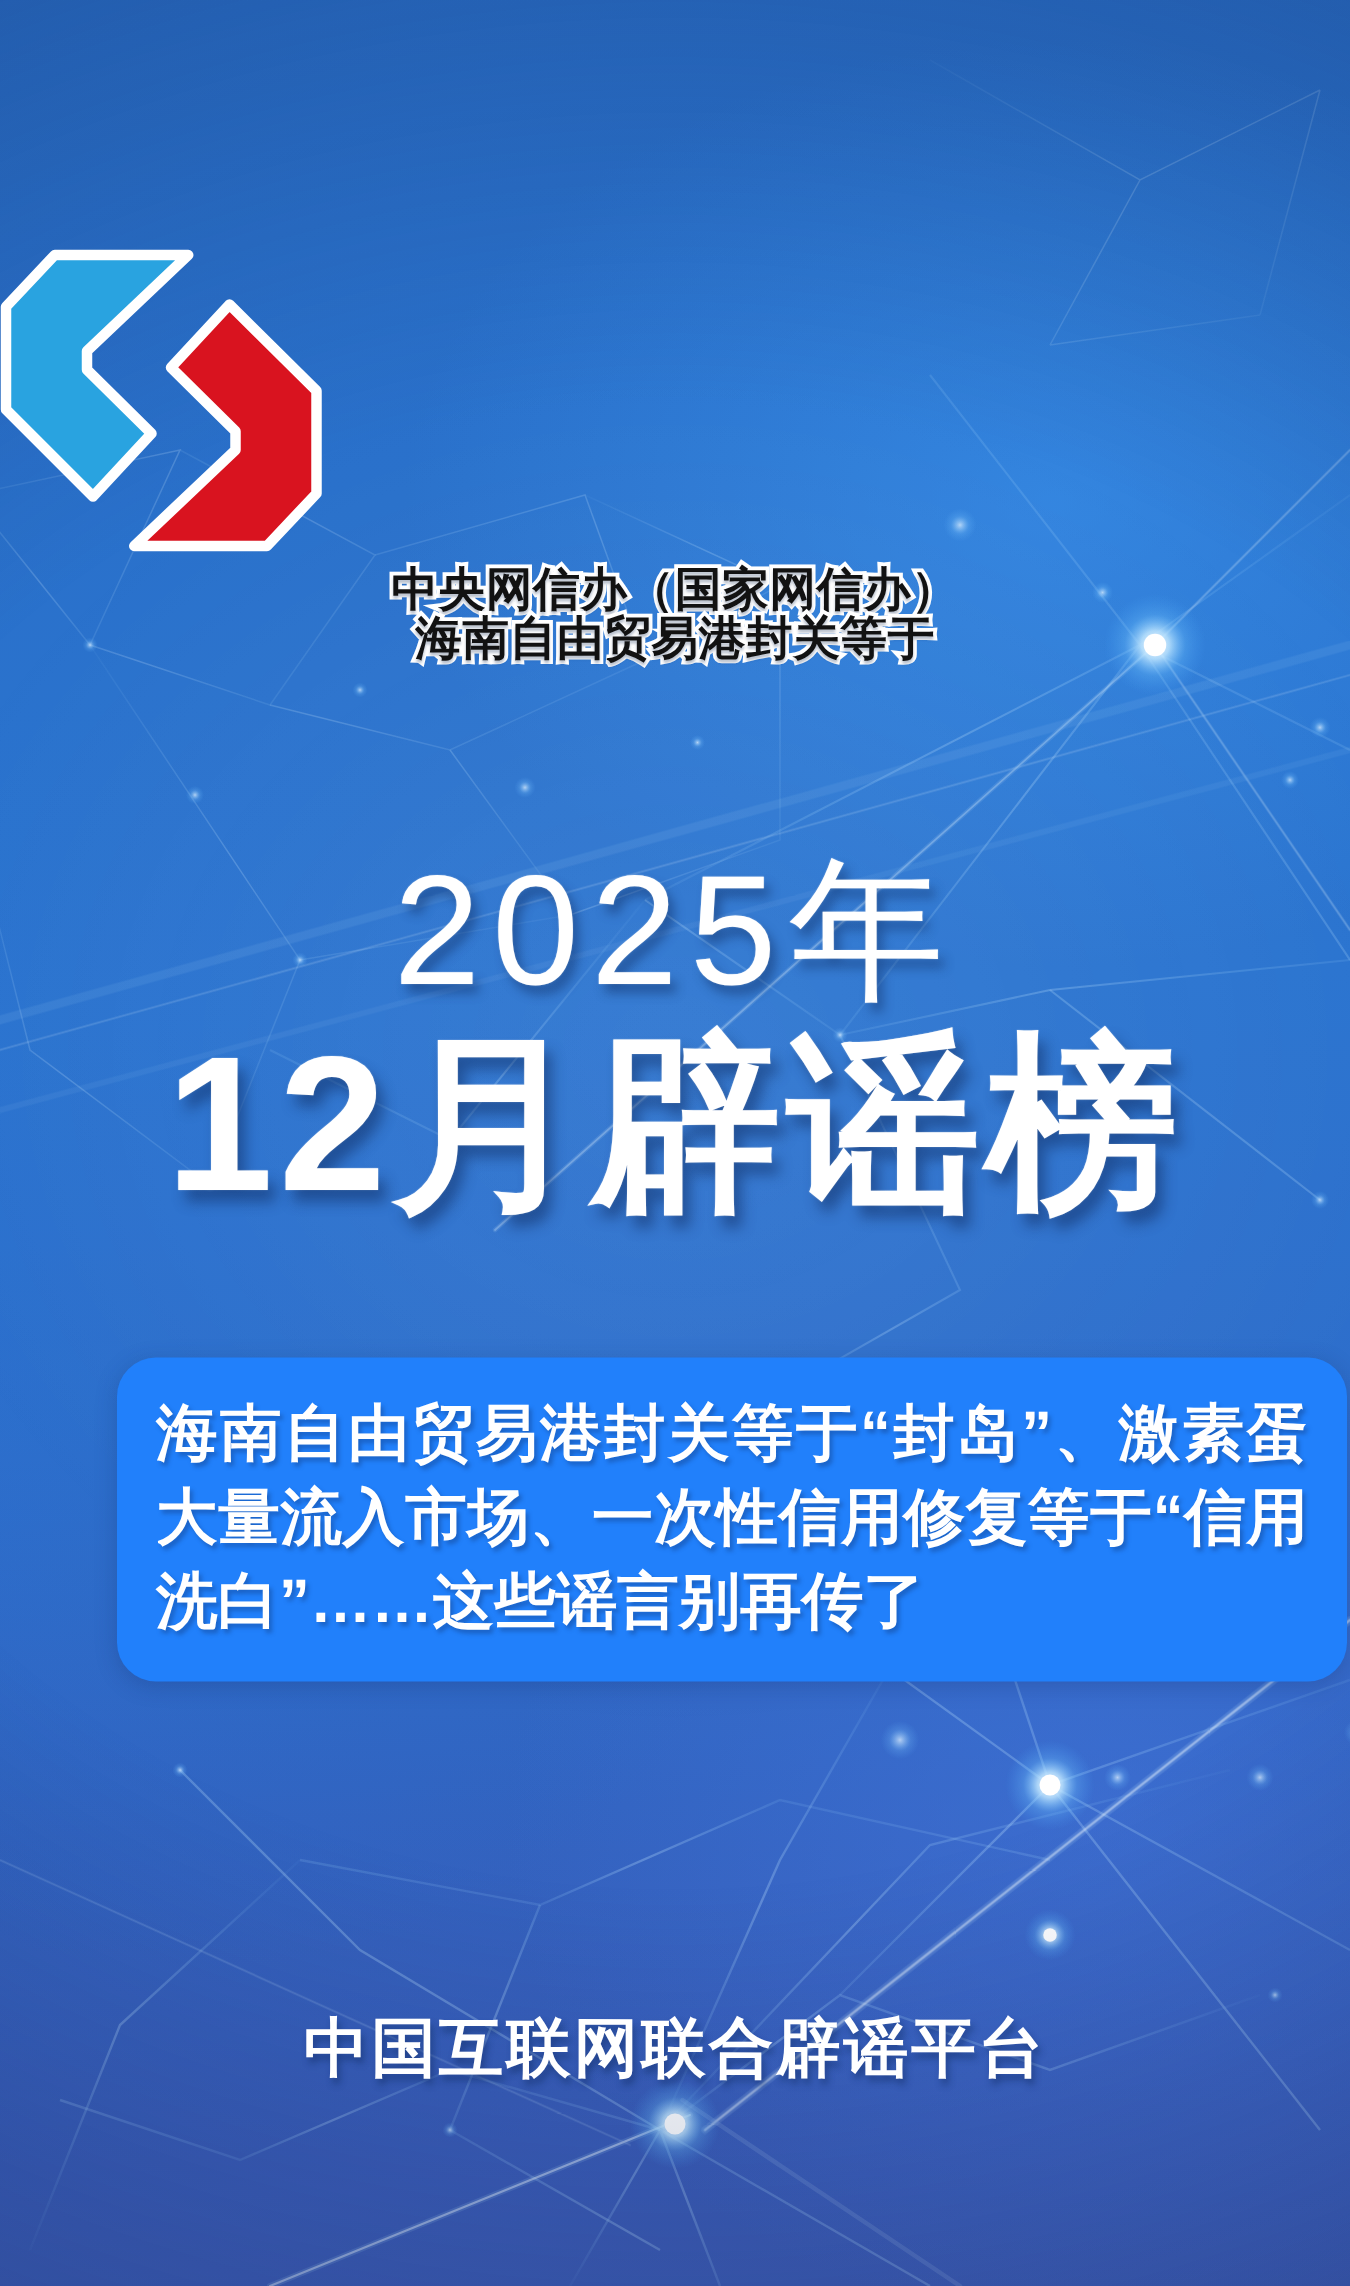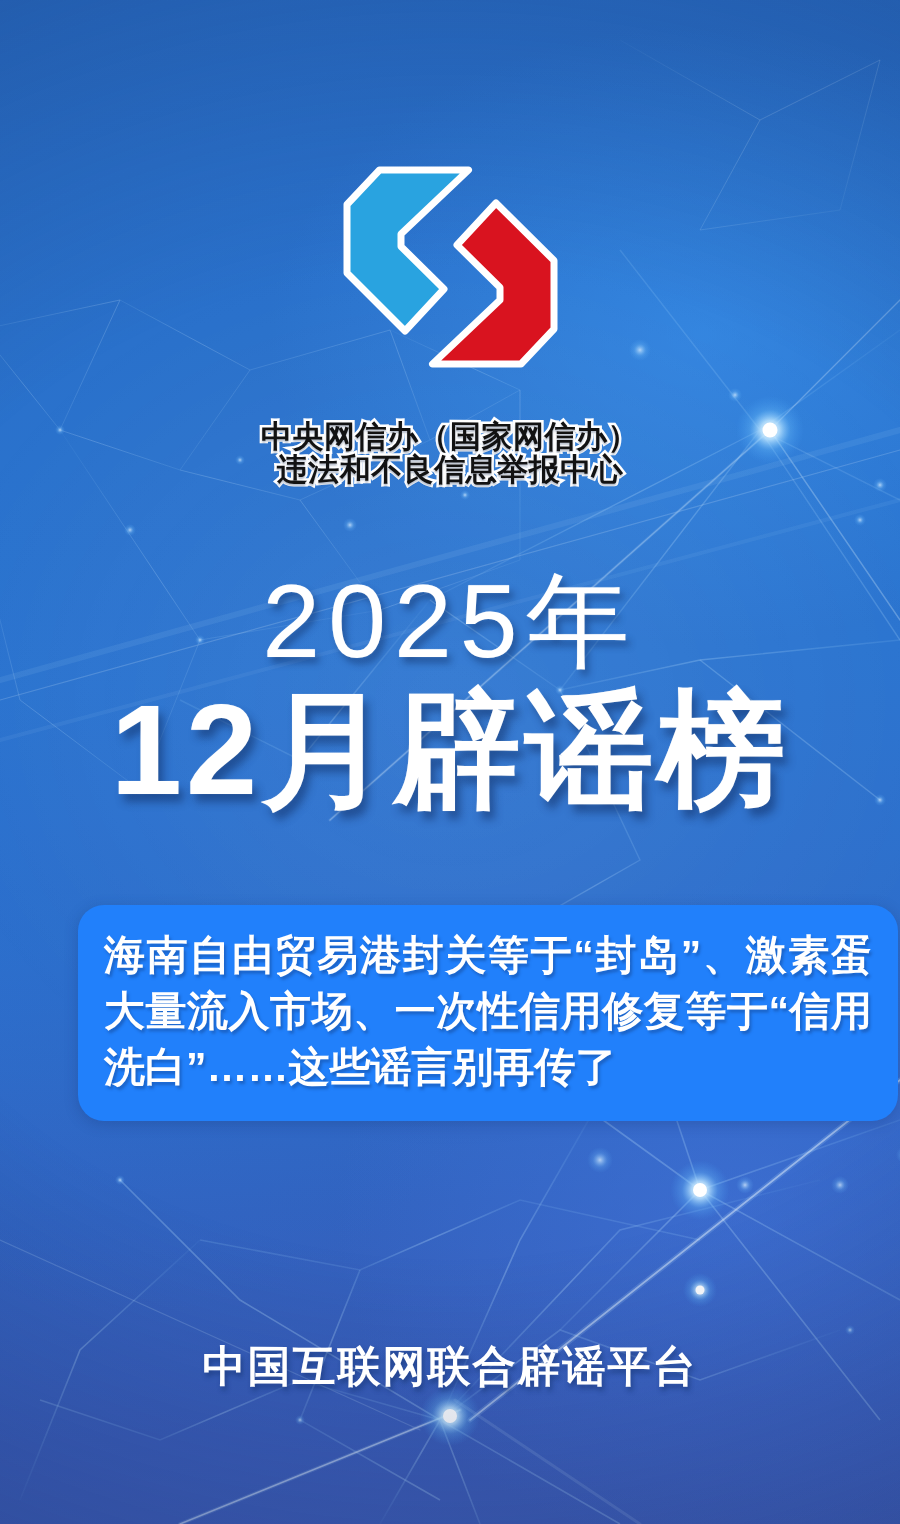--- a/index.html
+++ b/index.html
@@ -28,21 +28,21 @@
     position:absolute; inset:0;
     background:
       radial-gradient(ellipse 900px 760px at 50% 46%, rgba(255,255,255,0.07) 0%, rgba(0,0,0,0) 60%),
       radial-gradient(ellipse 1100px 900px at 50% 50%, rgba(0,0,0,0) 55%, rgba(18,45,100,0.30) 100%);
     pointer-events:none;
   }
 
   
   #logo-block {
     position:absolute; left:0; right:0; top:166px;
-    display:flex; flex-direction:column; align-items:center;gap:44px;
+    display:flex; flex-direction:column; 
   }
   #logo-mark { width:215px; height:202px; display:block; }
 
   #org-name {
     margin-top:8px;
     text-align:center;
     font-weight:bold;
     font-size:31px;
     line-height:33px;
     letter-spacing:0.5px;
@@ -213,21 +213,21 @@
   <div id="logo-block">
     <svg id="logo-mark" viewBox="0 0 215 202" aria-hidden="true">
 
       <path d="M117.5 4 L36.5 4 L4 38.5 L4 107 L62 165 L101 123 L58 80.5 L58 68 L125.5 4 Z" fill="#29a3e0" stroke="#ffffff" stroke-width="7" stroke-linejoin="round"></path>
 
       <path d="M97 198 L178 198 L211 163 L211 94.5 L153 37 L114 79 L157 121.5 L157 134 L89.5 198 Z" fill="#d9131f" stroke="#ffffff" stroke-width="7" stroke-linejoin="round"></path>
     </svg>
 
     <div id="org-name">
       <span class="line">中央网信办（国家网信办）</span>
-      <span class="line">违法和不良信息举报中心</span>
+      <span class="line">海南自由贸易港封关等于</span>
     </div>
   </div>
 
   <div id="headline-block">
     <div id="year-line">2025年</div>
     <div id="month-line">12月辟谣榜</div>
   </div>
 
   <div id="summary-card">
     <div id="summary-text">海南自由贸易港封关等于“封岛”、激素蛋大量流入市场、一次性信用修复等于“信用洗白”……这些谣言别再传了</div>

